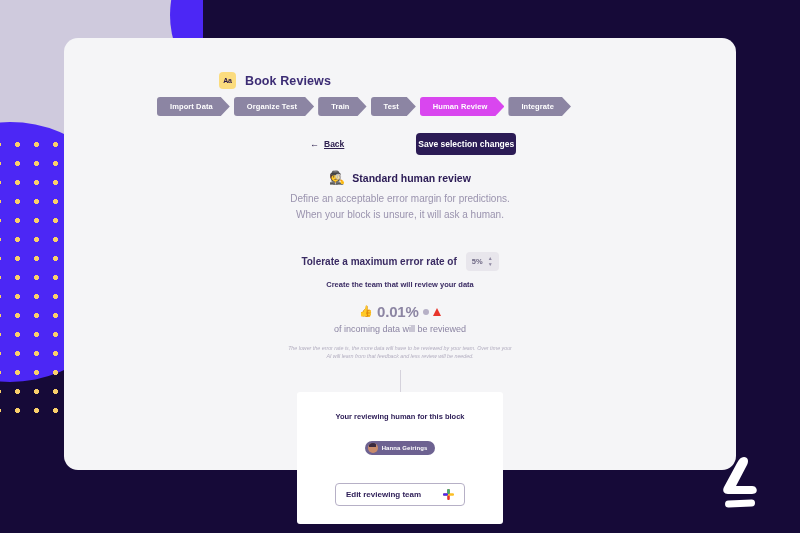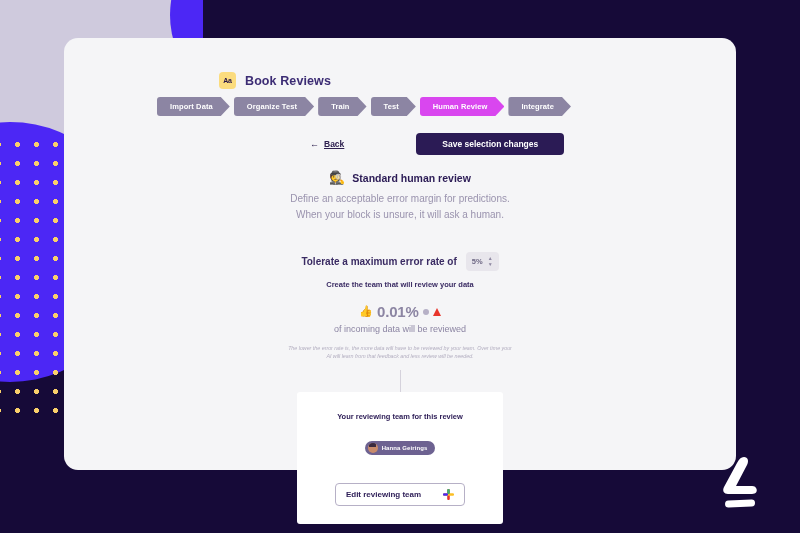--- a/index.html
+++ b/index.html
@@ -164,21 +164,21 @@
   }
   .arrow-left {
     font-size: 9px;
     line-height: 1;
   }
   .save-btn {
     background: #2B1B55;
     color: #FFFFFF;
     font-size: 8.5px;
     font-weight: bold;
-    padding: 6px 26px;
+    padding: 6px 2px;
     border-radius: 4px;
     border: none;
     cursor: pointer;
     font-family: "Liberation Sans", sans-serif;
   }
 
   
   .center {
     text-align: center;
     margin-top: 16px;
@@ -437,21 +437,21 @@
           <span class="pct">0.01%</span>
           <span class="info-dot"></span>
           <span class="warn-tri"></span>
         </div>
         <div class="reviewed-caption">of incoming data will be reviewed</div>
         <div class="hint">The lower the error rate is, the more data will have to be reviewed by your team. Over time your AI will learn from that feedback and less review will be needed.</div>
 
         <div class="connector"></div>
 
         <div class="team-card">
-          <div class="team-card-title">Your reviewing team for this review</div>
+          <div class="team-card-title">Your reviewing human for this block</div>
           <div class="member-chip">
             <span class="member-avatar"></span>
             <span class="member-name">Hanna Geirings</span>
           </div>
           <div>
             <div class="edit-btn">
               <span class="edit-btn-label">Edit reviewing team</span>
               <svg width="11" height="11" viewBox="0 0 11 11">
                 <rect x="4.2" y="0" width="2.6" height="11" rx="1.1" fill="#E8352B"></rect>
                 <rect x="0" y="4.2" width="11" height="2.6" rx="1.1" fill="#FBBF24"></rect>

